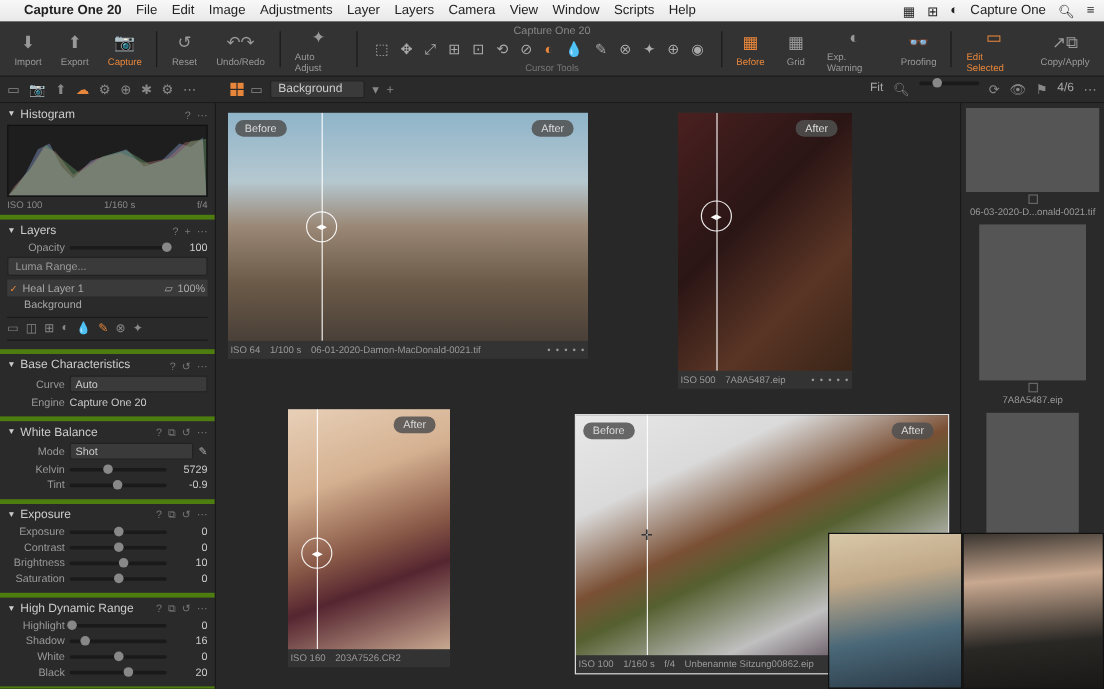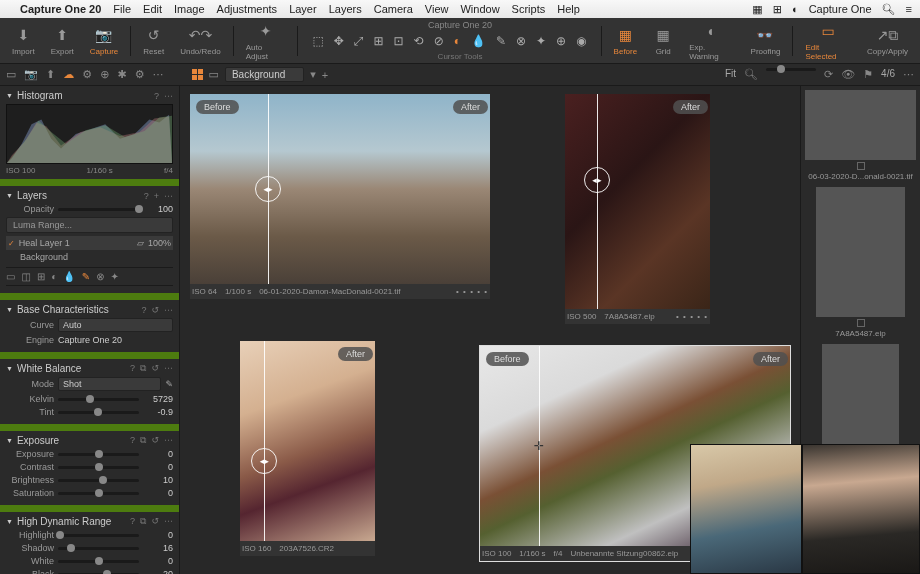--- a/index.html
+++ b/index.html
@@ -19,21 +19,21 @@
 .toolbar .cursor-label{position:absolute;left:50%;transform:translateX(-50%);bottom:2px;font-size:8px;color:#777}
 .toolbar .orange{color:#e8873b}
 .icon-strip{height:22px;background:#2a2a2a;border-bottom:1px solid #1a1a1a;display:flex;align-items:center;padding:0 6px;gap:8px}
 .icon-strip .si{font-size:11px;cursor:pointer;color:#888}
 .icon-strip .si.active{color:#e8873b}
 .icon-strip .center-strip{margin-left:20px;display:flex;align-items:center;gap:6px}
 .icon-strip .dropdown{background:#3a3a3a;border:1px solid #222;font-size:10px;padding:1px 18px 1px 6px;color:#ccc;border-radius:2px}
 .icon-strip .right-strip{margin-left:auto;display:flex;align-items:flex-start;gap:8px}
 .main{display:flex;height:488px}
 .left-panel{width:180px;background:#2a2a2a;border-right:1px solid #1a1a1a;overflow:hidden}
-.panel-section{border-bottom:7px solid #4d7c0f;padding:4px 6px}
+.panel-section{border-bottom:4px solid #4d7c0f;padding:4px 6px}
 .panel-header{display:flex;align-items:center;gap:4px;font-size:10px;color:#ccc;margin-bottom:3px}
 .panel-header .tri{font-size:7px}
 .panel-header .tools{margin-left:auto;display:flex;gap:5px;color:#777;font-size:9px}
 .histogram{height:60px;background:#1e1e1e;border:1px solid #111;position:relative;margin-bottom:2px}
 .histogram svg{width:100%;height:100%}
 .histo-info{display:flex;justify-content:space-between;font-size:8px;color:#888}
 .row{display:flex;align-items:center;gap:4px;margin:3px 0;font-size:9px}
 .row .lbl{width:48px;text-align:right;color:#999}
 .row .val{width:30px;text-align:right;color:#ccc}
 .slider{flex:1;height:3px;background:#1a1a1a;border-radius:2px;position:relative;cursor:pointer}
@@ -44,21 +44,21 @@
 .layer-item .check{color:#e8873b;font-size:8px}
 .luma-btn{background:#3a3a3a;border:1px solid #222;padding:2px 6px;font-size:9px;color:#999;border-radius:2px;margin:3px 0}
 .tool-row{display:flex;gap:6px;padding:3px 0;border-top:1px solid #1a1a1a;border-bottom:1px solid #1a1a1a;margin:3px 0}
 .tool-row .ti{font-size:10px;color:#888;cursor:pointer}
 .tool-row .ti.active{color:#e8873b}
 .viewer{flex:1;background:#282828;padding:10px;position:relative;overflow:hidden}
 .img-card{position:absolute;background:#333}
 .img-thumb{background:#555;position:relative;overflow:hidden}
 .ba-label{position:absolute;background:rgba(80,80,80,0.85);color:#ddd;font-size:9px;padding:2px 8px;border-radius:9px;top:6px}
 .ba-label.before{left:6px}
-.ba-label.after{right:2px}
+.ba-label.after{right:12px}
 .ba-divider{position:absolute;top:0;bottom:0;width:1px;background:rgba(255,255,255,0.9)}
 .ba-handle{position:absolute;width:26px;height:26px;border:1.5px solid rgba(255,255,255,0.9);border-radius:50%;top:50%;transform:translate(-50%,-50%);display:flex;align-items:center;justify-content:center;color:#fff;font-size:9px}
 .img-meta{display:flex;gap:8px;font-size:8px;color:#999;padding:3px 2px;align-items:flex-end}
 .img-meta .dots{margin-left:auto;letter-spacing:1px}
 .right-panel{width:120px;background:#2a2a2a;border-left:1px solid #1a1a1a;padding:4px;overflow:hidden}
 .right-panel .rthumb{margin-bottom:6px}
 .right-panel .rthumb .rimg{width:100%;background:#555;position:relative}
 .right-panel .rthumb .rcap{font-size:8px;color:#999;text-align:center;margin-top:2px;white-space:nowrap;overflow:hidden;text-overflow:ellipsis}
 .right-panel .rthumb .rchk{display:flex;justify-content:center;gap:3px;margin-top:2px}
 .right-panel .rthumb .rchk .box{width:8px;height:8px;border:1px solid #666}

